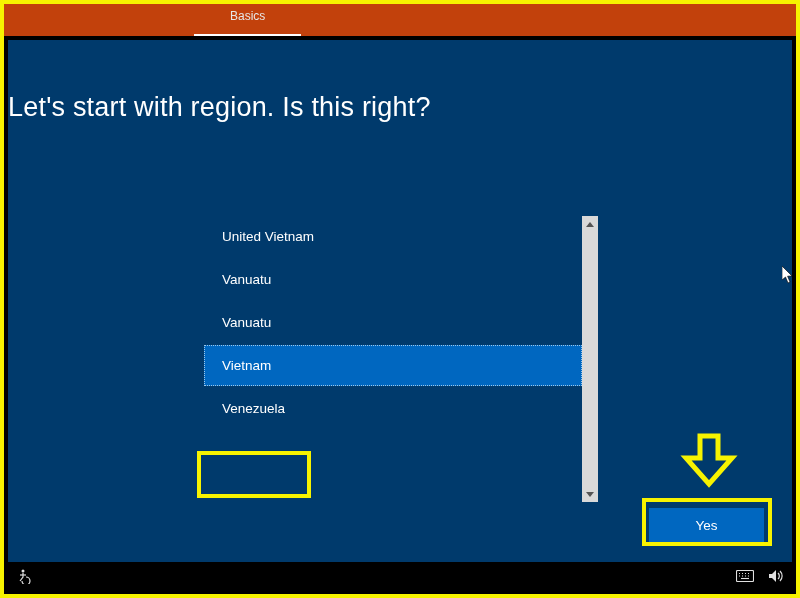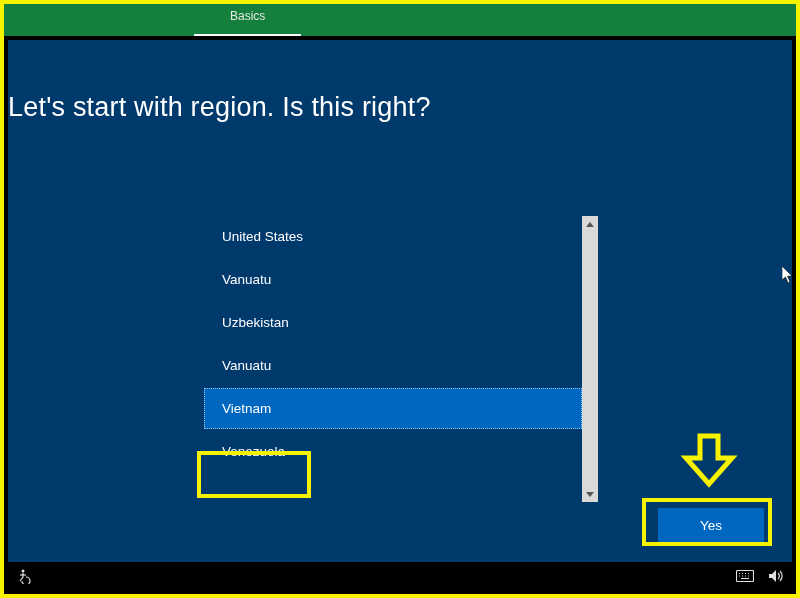--- a/index.html
+++ b/index.html
@@ -5,21 +5,21 @@
   * { box-sizing: border-box; margin: 0; padding: 0; }
   html, body { width: 800px; height: 598px; overflow: hidden; font-family: "Segoe UI", Arial, sans-serif; }
   .outer {
     width: 800px; height: 598px;
     border: 4px solid #f7f300;
     background: #000;
     position: relative;
   }
   .topbar {
     height: 32px;
-    background: #15803d;
+    background: #c2410c;
     display: flex;
     align-items: flex-end;
     padding-left: 190px;
   }
   .tab {
     color: #e6e6e6;
     font-size: 12px;
     padding: 0 36px 6px 36px;
     border-bottom: 2px solid #ffffff;
     height: 100%;
@@ -86,21 +86,21 @@
   .scroll-thumb {
     position: absolute;
     left: 0; right: 0;
     top: 0; bottom: 0;
     background: #d9d9d9;
   }
   .yes-btn {
     position: absolute;
     right: 28px;
     bottom: 20px;
-    width: 106px;
+    width: 115px;
     height: 34px;
     background: #0067c0;
     color: #ffffff;
     border: none;
     font-size: 13.5px;
     cursor: pointer;
     font-family: inherit;
   }
   .bottombar {
     position: absolute;
@@ -144,23 +144,22 @@
     <div class="tab">
       <span>Basics</span>
     </div>
   </div>
 
   <div class="main">
     <h1 class="heading">Let's start with region. Is this right?</h1>
 
     <div class="listwrap">
       <div class="list">
-        <div class="item"><span>United States</span></div>
+        <div class="item"><span>United Vietnam</span></div>
         <div class="item"><span>Vanuatu</span></div>
-        <div class="item"><span>Uzbekistan</span></div>
         <div class="item"><span>Vanuatu</span></div>
         <div class="item selected"><span>Vietnam</span></div>
         <div class="item partial"><span>Venezuela</span></div>
       </div>
       <div class="scrollbar">
         <div class="scroll-arrow up">
           <svg width="8" height="5" viewBox="0 0 8 5">
               <path d="M0 5 L4 0 L8 5 Z" fill="#555"></path>
             </svg>
         </div>

